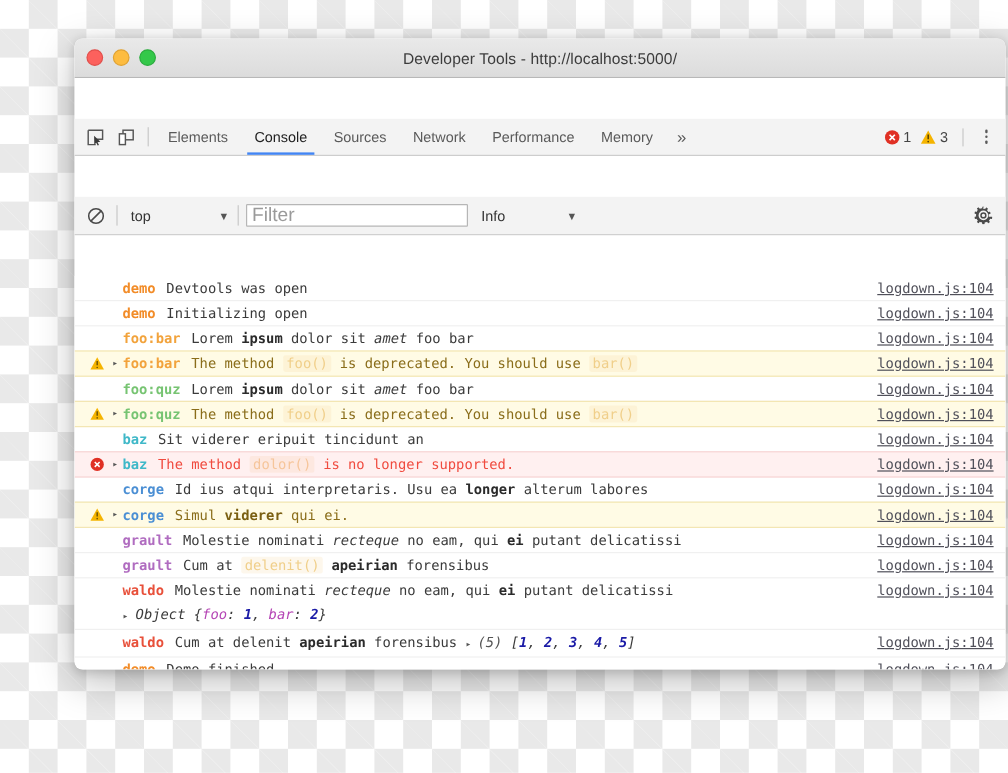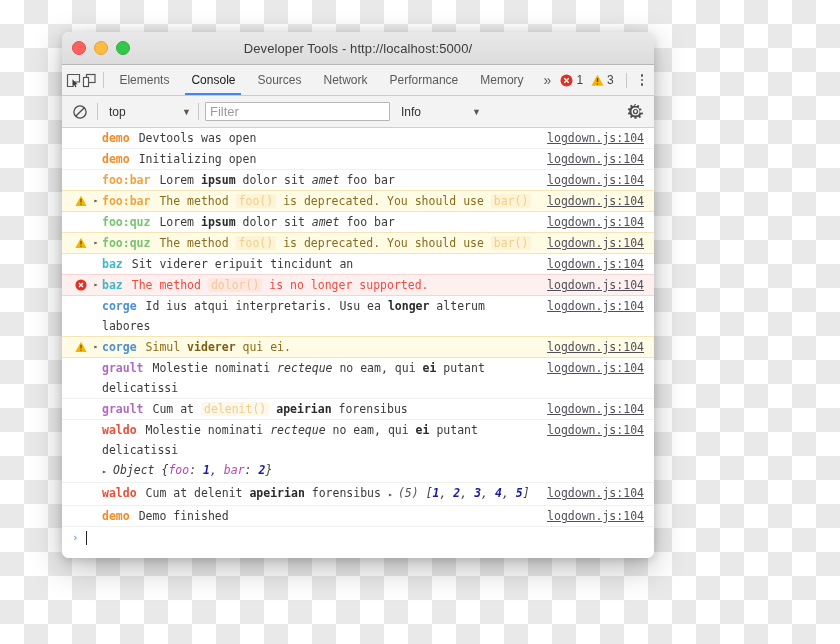--- a/index.html
+++ b/index.html
@@ -16,27 +16,28 @@
       linear-gradient(45deg, #e9e9e9 25%, transparent 25%, transparent 75%, #e9e9e9 75%),
       linear-gradient(45deg, #e9e9e9 25%, transparent 25%, transparent 75%, #e9e9e9 75%);
     background-size: 48px 48px;
     background-position: 0 0, 24px 24px;
   }
 
   
   #window {
     position: absolute;
     left: 62px; top: 32px;
-    width: 592px; height: 526px;
+    width: 776px; height: 526px;
     border-radius: 7px;
     background: #ffffff;
     box-shadow: 0 10px 32px rgba(0,0,0,0.26), 0 2px 8px rgba(0,0,0,0.14);
     overflow: hidden;
     display: flex;
     flex-direction: column;
+    gap: 34px;
   }
 
   
   #titlebar {
     position: relative;
     height: 32px;
     flex: 0 0 32px;
     background: linear-gradient(to bottom, #e9e9e9 0%, #dcdcdc 100%);
     border-bottom: 1px solid #b8b8b8;
     display: flex;
@@ -151,21 +152,21 @@
     font-size: 9px;
     color: #555;
     padding-left: 8px;
   }
   #filterinput {
     width: 185px; height: 19px;
     margin: 0 3px;
     border: 1px solid #b6b6b6;
     background: #fff;
     border-radius: 1px;
-    font-size: 13px;
+    font-size: 16px;
     font-family: "Liberation Sans", sans-serif;
     padding: 0 4px;
     color: #333;
     box-sizing: border-box;
   }
   #filterinput::placeholder { color: #9a9a9a; }
   #levelselect {
     display: flex; align-items: center;
     padding: 0 4px 0 8px;
     min-width: 80px;

